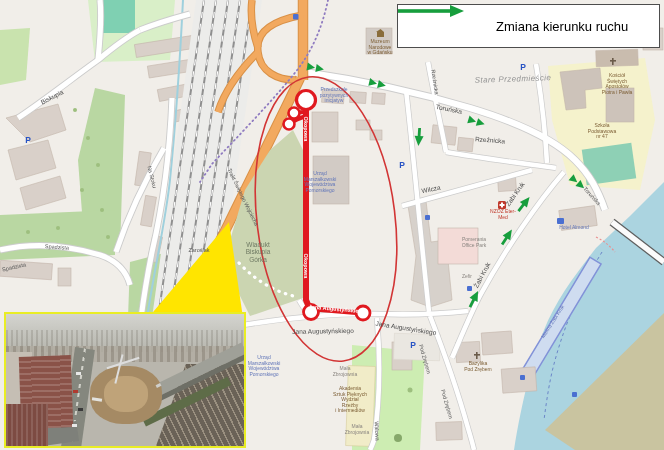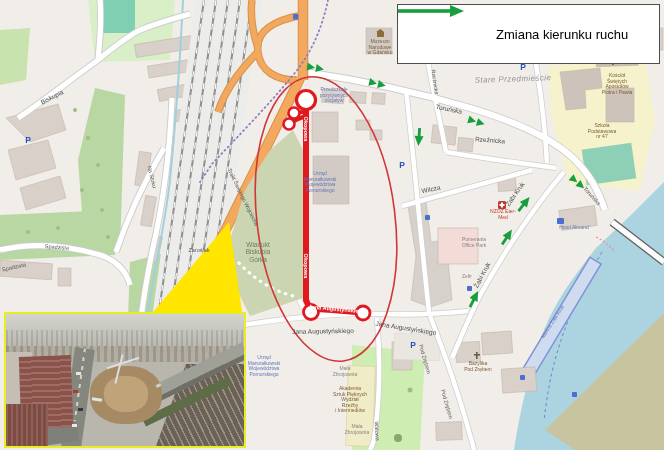--- a/index.html
+++ b/index.html
@@ -18,21 +18,21 @@
   .street-sm{font-size:5.5px;color:#575757;}
   .onred{font-size:5.5px;color:#fff;font-weight:600;}
   .area{font-size:8px;font-style:italic;color:#949494;letter-spacing:.4px;}
   .hill-label{font-size:6.5px;color:#6f7a63;text-align:center;}
   .poi-blue{font-size:5px;color:#6377b9;text-align:center;}
   .poi-brown{font-size:5px;color:#7e6037;text-align:center;}
   .poi-red{font-size:5px;color:#c0392b;text-align:center;}
   .poi-gray{font-size:5px;color:#8a8580;text-align:center;}
   .p-icon{font-size:8.5px;color:#2853c4;font-weight:bold;}
   
-  .legend{position:absolute;left:397px;top:4px;width:263px;height:60px;background:#fff;
+  .legend{position:absolute;left:397px;top:4px;width:263px;height:44px;background:#fff;
           border:1px solid #4d4d4d;box-sizing:border-box;display:flex;flex-direction:column;
           justify-content:center;gap:5px;padding:4px 0 4px 14px;z-index:30;}
   .legend-row{display:flex;align-items:center;gap:14px;height:24px;}
   .legend-icon{width:70px;flex:0 0 70px;display:flex;align-items:center;}
   .legend-text{font-size:13px;color:#000;}
   
   .inset{position:absolute;left:4px;top:312px;width:238px;height:132px;border:2px solid #e9ed24;
          overflow:hidden;background:#b9b6ad;z-index:20;}
   .inset div{position:absolute;}
   .i-sky{left:0;top:0;width:100%;height:36px;background:linear-gradient(#d4d4cf,#b7b7af);}

